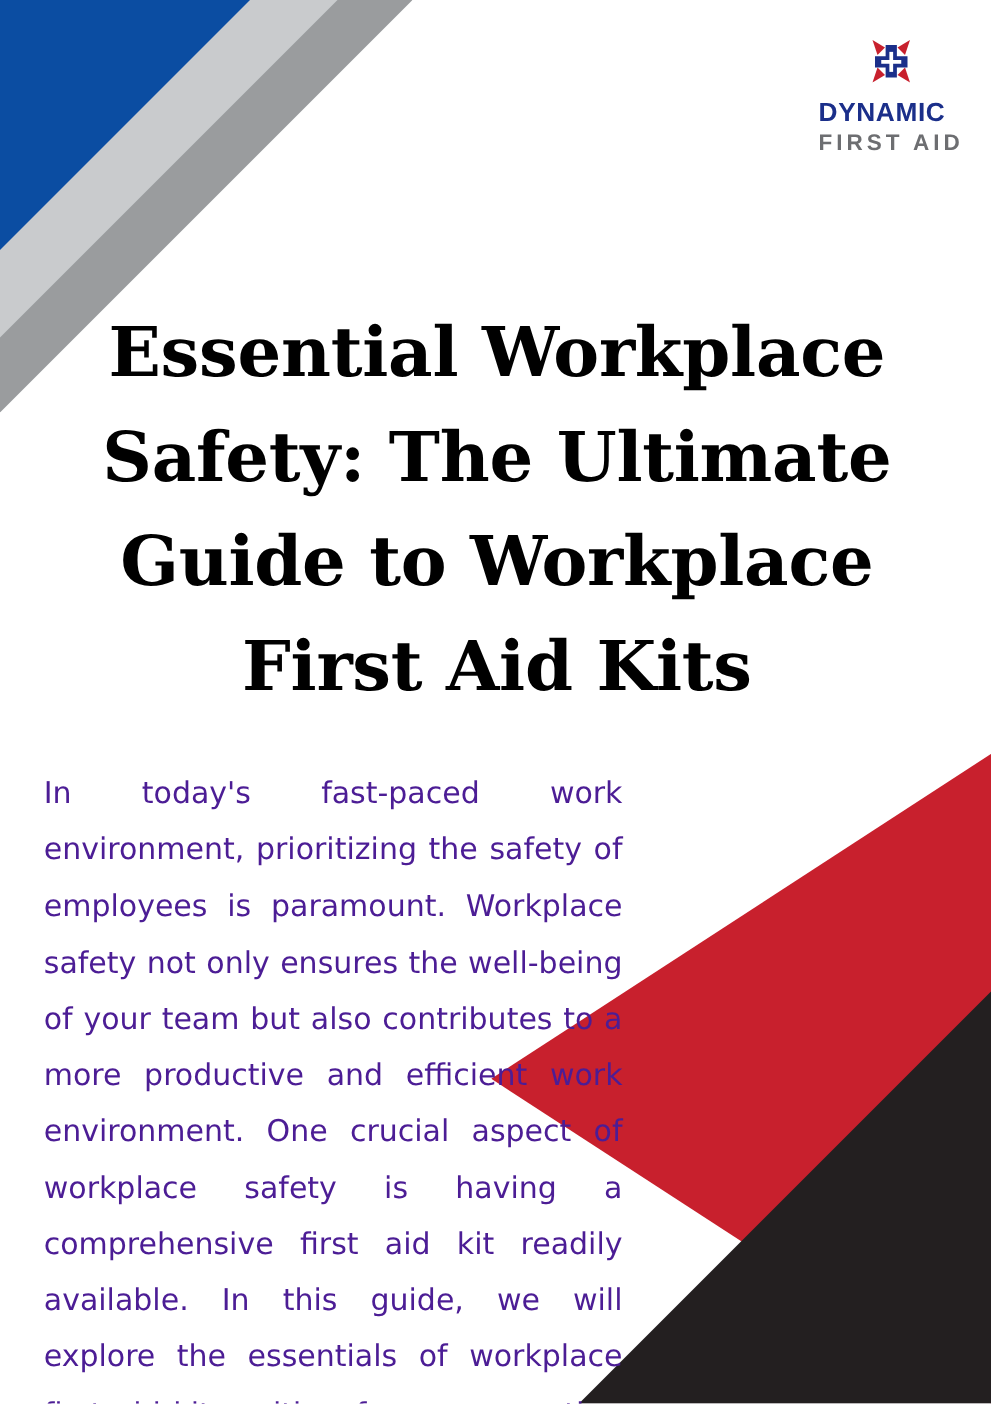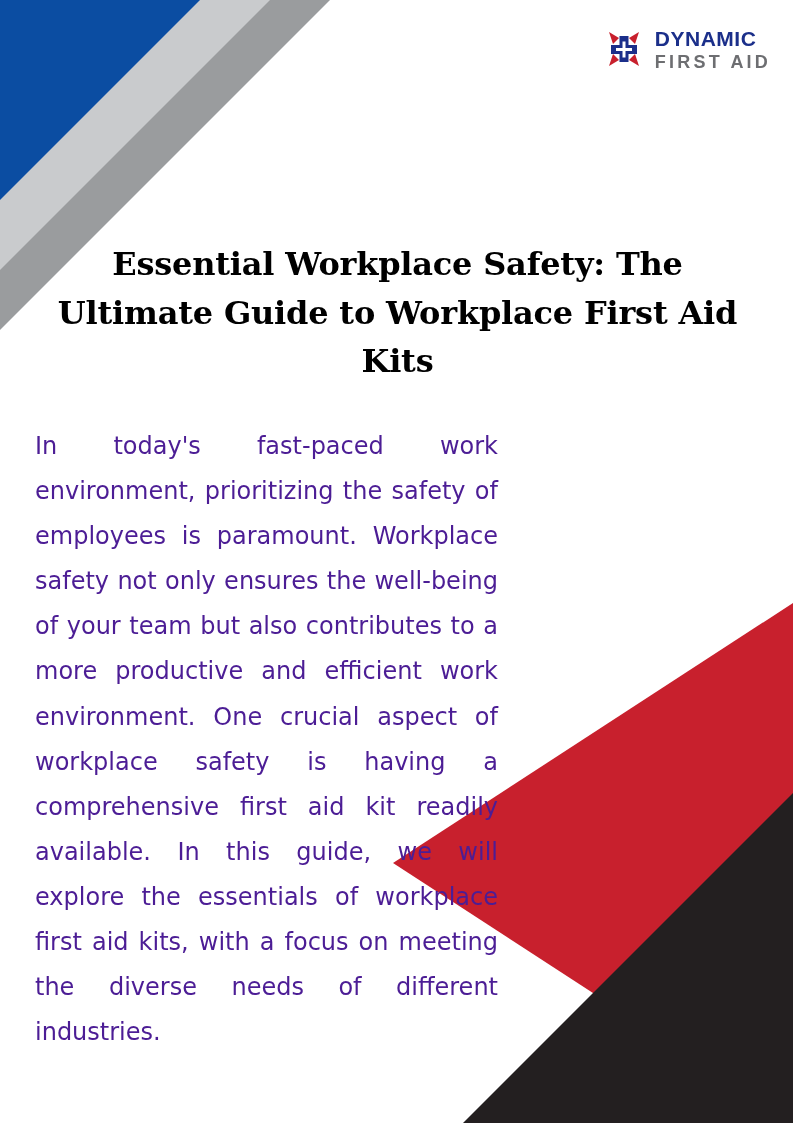--- a/index.html
+++ b/index.html
@@ -61,20 +61,21 @@
   }
 
   
   .logo {
     position: absolute;
     top: 26px;
     right: 22px;
     display: flex;
     align-items: center;
     gap: 8px;
+    flex-direction: column;
   }
   .logo-mark {
     width: 46px;
     height: 46px;
     position: relative;
     flex: 0 0 auto;
   }
   .logo-text {
     display: flex;
     flex-direction: column;
@@ -100,21 +101,21 @@
   
   .content {
     position: absolute;
     left: 35px;
     top: 240px;
     width: 725px;
   }
   .doc-title {
     font-family: "DejaVu Serif", serif;
     font-weight: bold;
-    font-size: 32px;
+    font-size: 55px;
     line-height: 1.52;
     text-align: center;
     color: #000000;
     margin: 0 0 38px 0;
     letter-spacing: -0.2px;
   }
   .body-wrap {
     width: 463px;
     margin-left: 0;
   }

